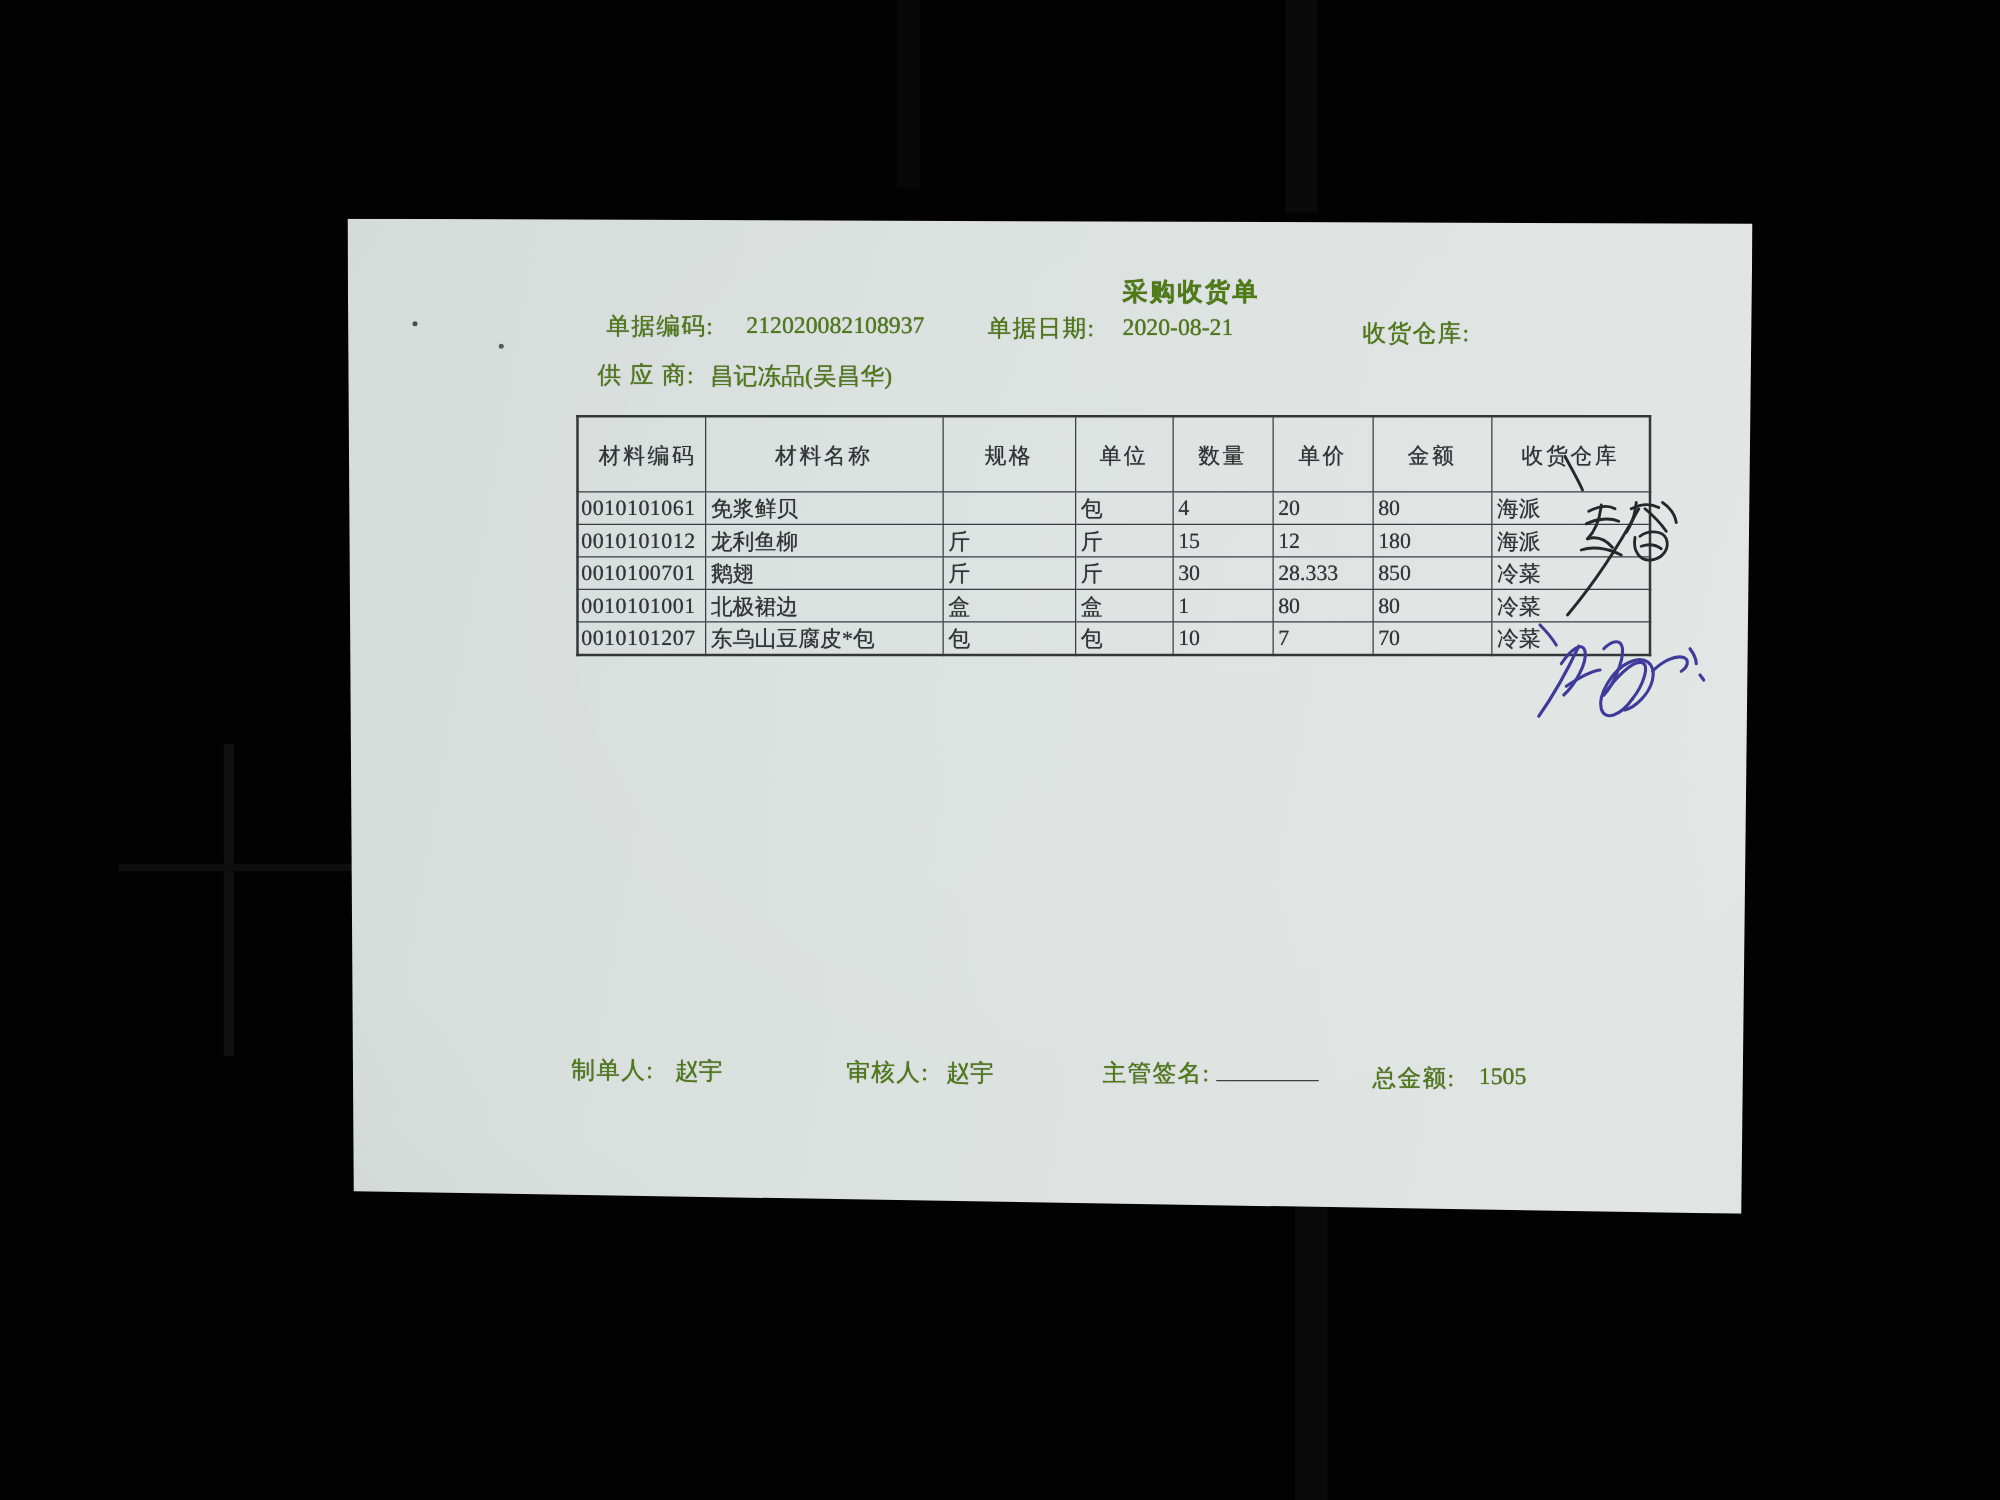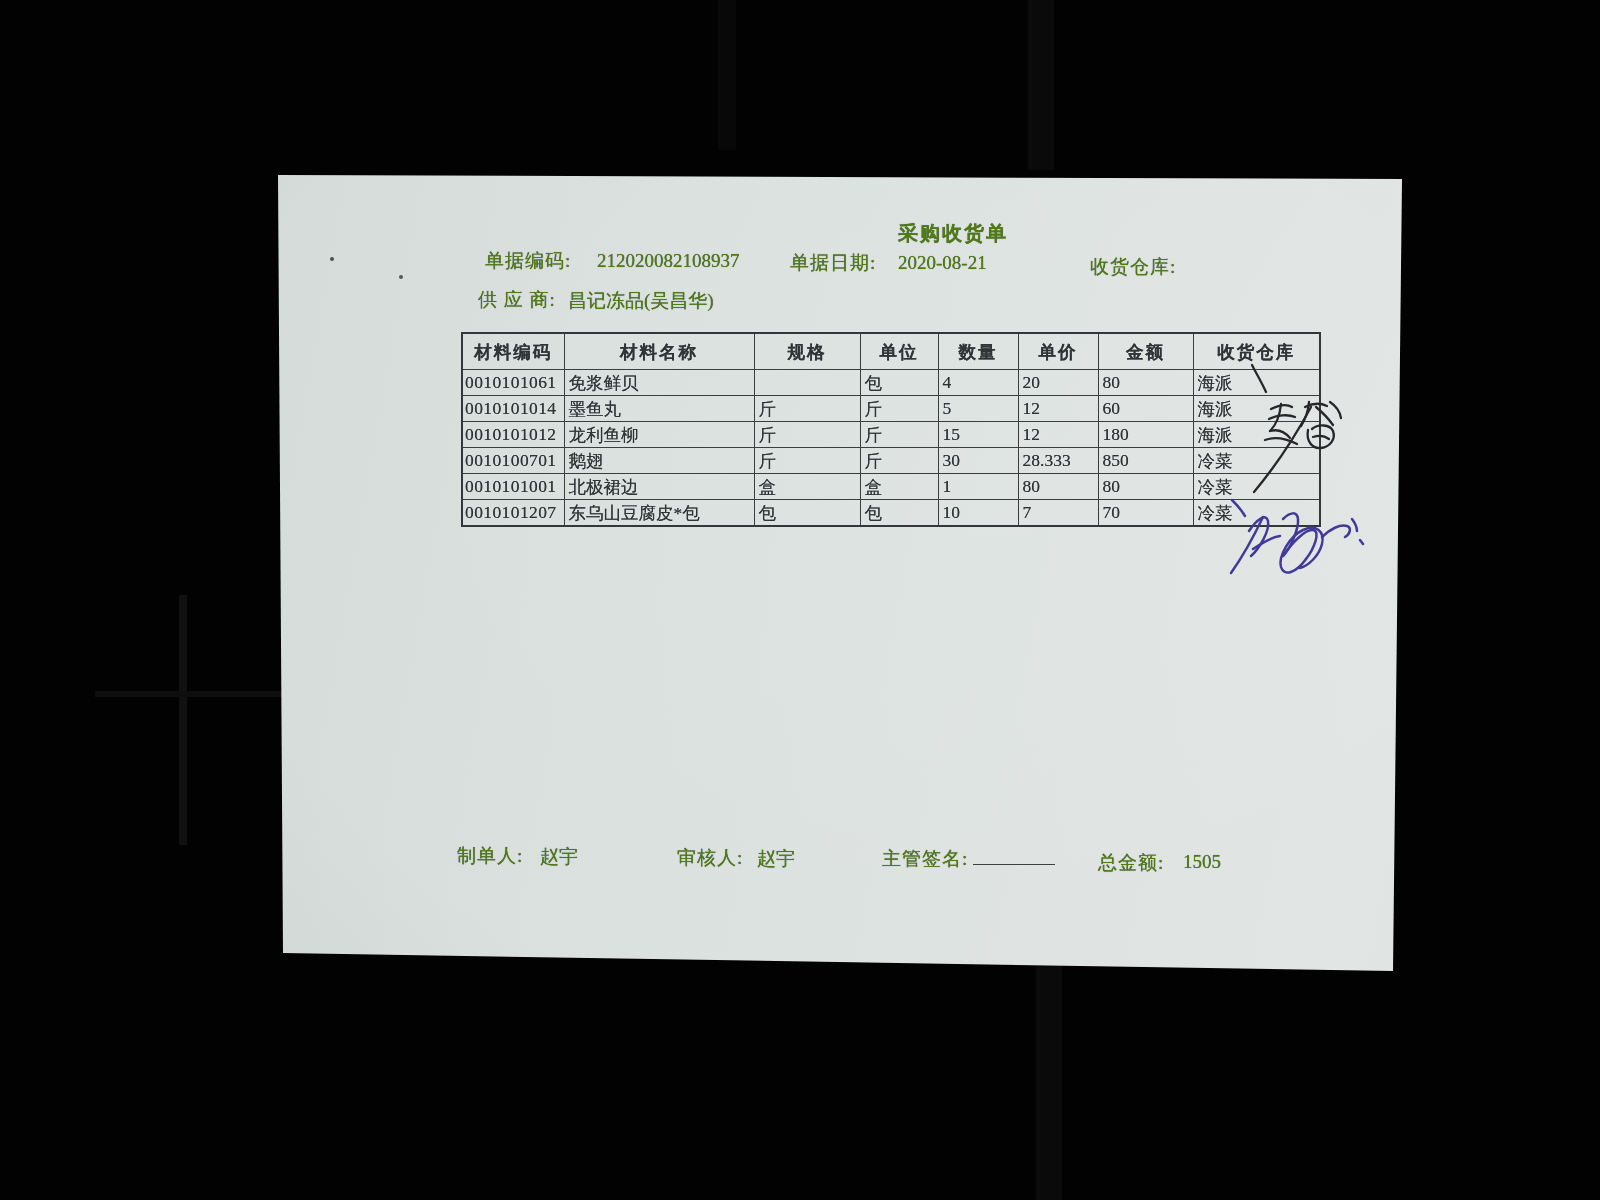--- a/index.html
+++ b/index.html
@@ -21,21 +21,21 @@
   .ptext{position:absolute;color:#4d7c0f;text-shadow:0 0 0.7px rgba(52,56,60,.85);white-space:nowrap;}
   .doc-title{font-size:20px;letter-spacing:2px;font-weight:600;}
   .lbl{font-size:19px;letter-spacing:1px;}
   .val{font-size:19px;}
   .speck{position:absolute;border-radius:50%;}
   
   table.doc{position:absolute;left:461px;top:332px;border-collapse:collapse;table-layout:fixed;
     width:858px;font-size:17.5px;color:#303437;}
   table.doc th,table.doc td{border:1.6px solid #3b3e41;padding:0 0 0 4px;text-align:left;
     white-space:nowrap;overflow:visible;text-shadow:0 0 0.6px rgba(52,56,60,.8);}
-  table.doc th{height:27px;text-align:center;font-weight:700;letter-spacing:2px;padding:4px;}
+  table.doc th{height:27px;text-align:center;font-weight:400;letter-spacing:2px;padding:16px;}
   table.doc td{height:25px;font-weight:400;}
   table.doc td.c0{letter-spacing:.4px;padding-left:2px;margin-top:16px;}
   table.doc{border:2px solid #34373a;}
   
   .footer-lbl{font-size:19px;letter-spacing:1px;text-align:center;}
   .sig-underline{position:absolute;left:973px;top:846px;width:82px;height:18px;
     border-bottom:1.6px solid #3c4043;}
   svg.ink{position:absolute;left:0;top:0;pointer-events:none;}
 </style>
 </head>
@@ -92,30 +92,20 @@
       </thead>
     <tbody id="doc-tbody">
         <tr>
           <td class="c0">0010101061</td>
           <td class="c1">免浆鲜贝</td>
           <td class="c2"></td>
           <td class="c3">包</td>
           <td class="c4">4</td>
           <td class="c5">20</td>
           <td class="c6">80</td>
-          <td class="c7">海派</td>
-        </tr>
-        <tr>
-          <td class="c0">0010101014</td>
-          <td class="c1">墨鱼丸</td>
-          <td class="c2">斤</td>
-          <td class="c3">斤</td>
-          <td class="c4">5</td>
-          <td class="c5">12</td>
-          <td class="c6">60</td>
           <td class="c7">海派</td>
         </tr>
         <tr>
           <td class="c0">0010101012</td>
           <td class="c1">龙利鱼柳</td>
           <td class="c2">斤</td>
           <td class="c3">斤</td>
           <td class="c4">15</td>
           <td class="c5">12</td>
           <td class="c6">180</td>

